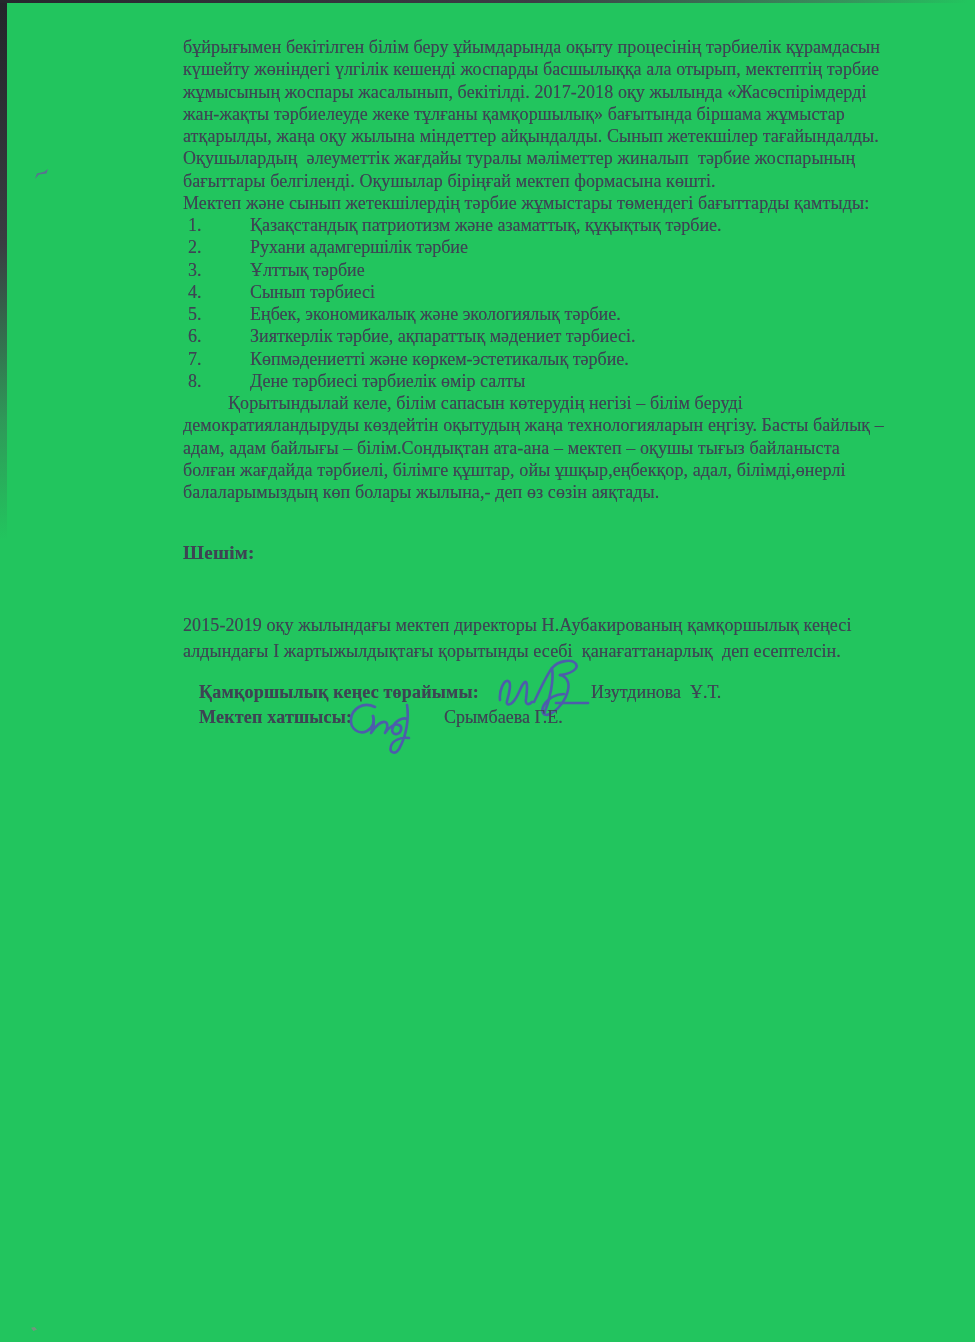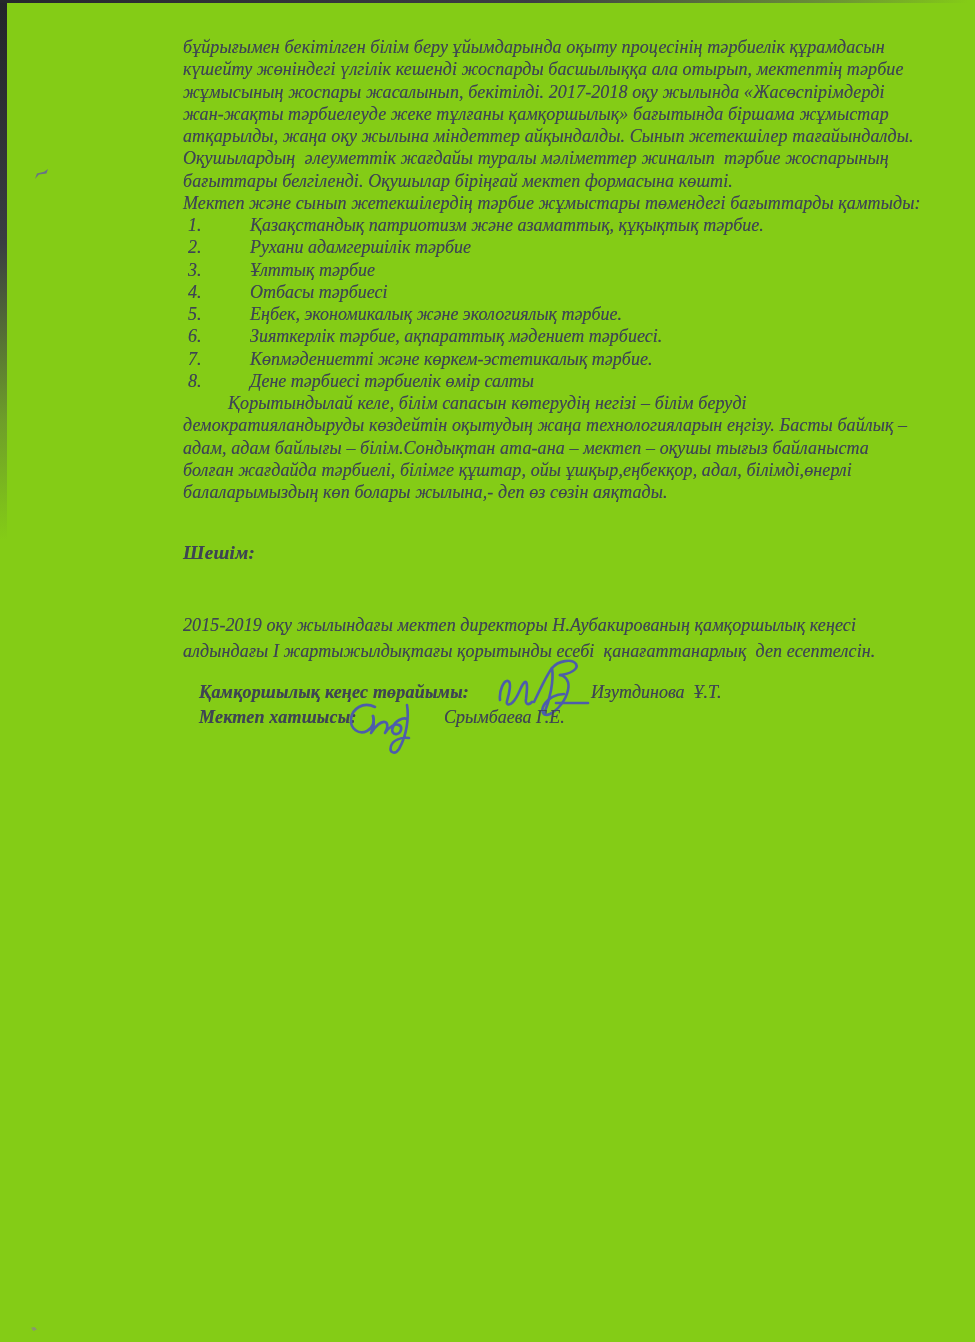--- a/index.html
+++ b/index.html
@@ -4,25 +4,24 @@
 <style>
   html, body {
     margin: 0;
     padding: 0;
     background: #ffffff;
   }
   .page {
     position: relative;
     width: 975px;
     height: 1342px;
-    background: #84cc16;
+    background: #22c55e;
     overflow: hidden;
     font-family: "Liberation Serif", "DejaVu Serif", serif;
     color: #3e4454;
-    font-style: italic;
   }
   
   .edge-left {
     position: absolute;
     left: 0; top: 0;
     width: 7px; height: 540px;
     background: linear-gradient(180deg, #23252a 0%, #3a3d42 45%, rgba(70,72,78,0.35) 78%, rgba(70,72,78,0) 100%);
   }
   .edge-top {
     position: absolute;
@@ -172,21 +171,21 @@
     <div class="row">
       <span class="num">2.</span>
       <span class="txt">Рухани адамгершілік тәрбие</span>
     </div>
     <div class="row">
       <span class="num">3.</span>
       <span class="txt">Ұлттық тәрбие</span>
     </div>
     <div class="row">
       <span class="num">4.</span>
-      <span class="txt">Отбасы тәрбиесі</span>
+      <span class="txt">Сынып тәрбиесі</span>
     </div>
     <div class="row">
       <span class="num">5.</span>
       <span class="txt">Еңбек, экономикалық және экологиялық тәрбие.</span>
     </div>
     <div class="row">
       <span class="num">6.</span>
       <span class="txt">Зияткерлік тәрбие, ақпараттық мәдениет тәрбиесі.</span>
     </div>
     <div class="row">

